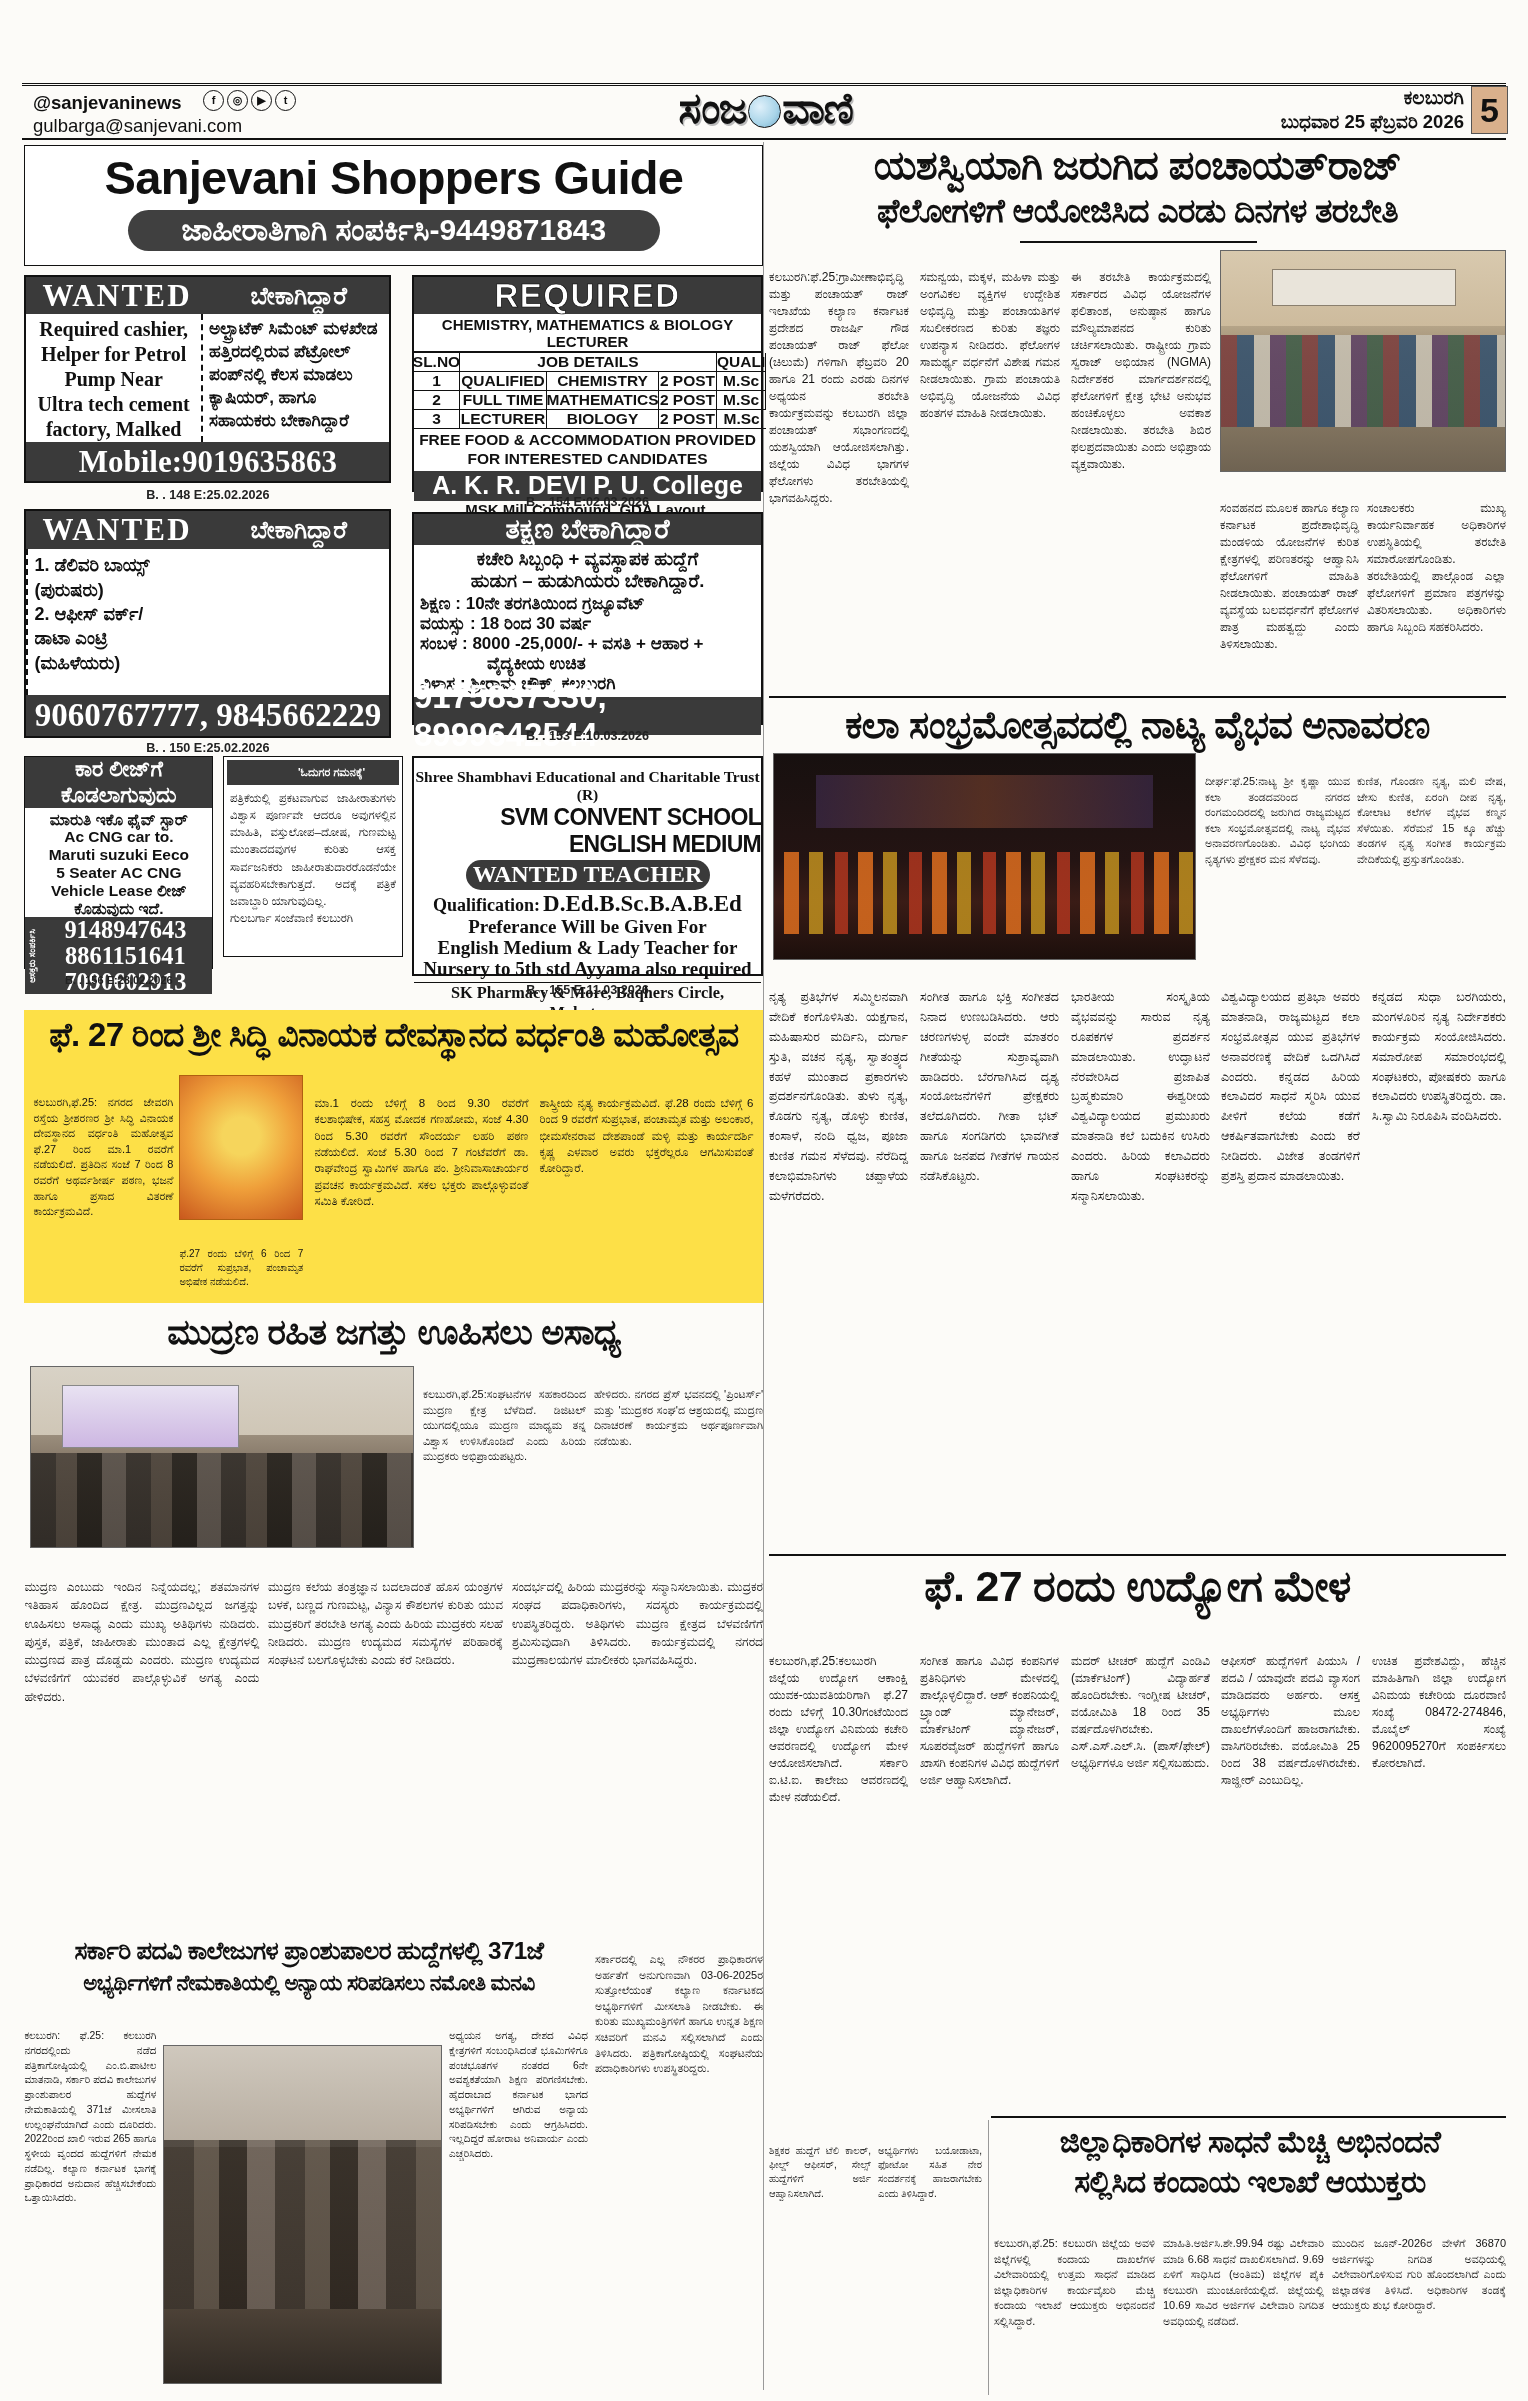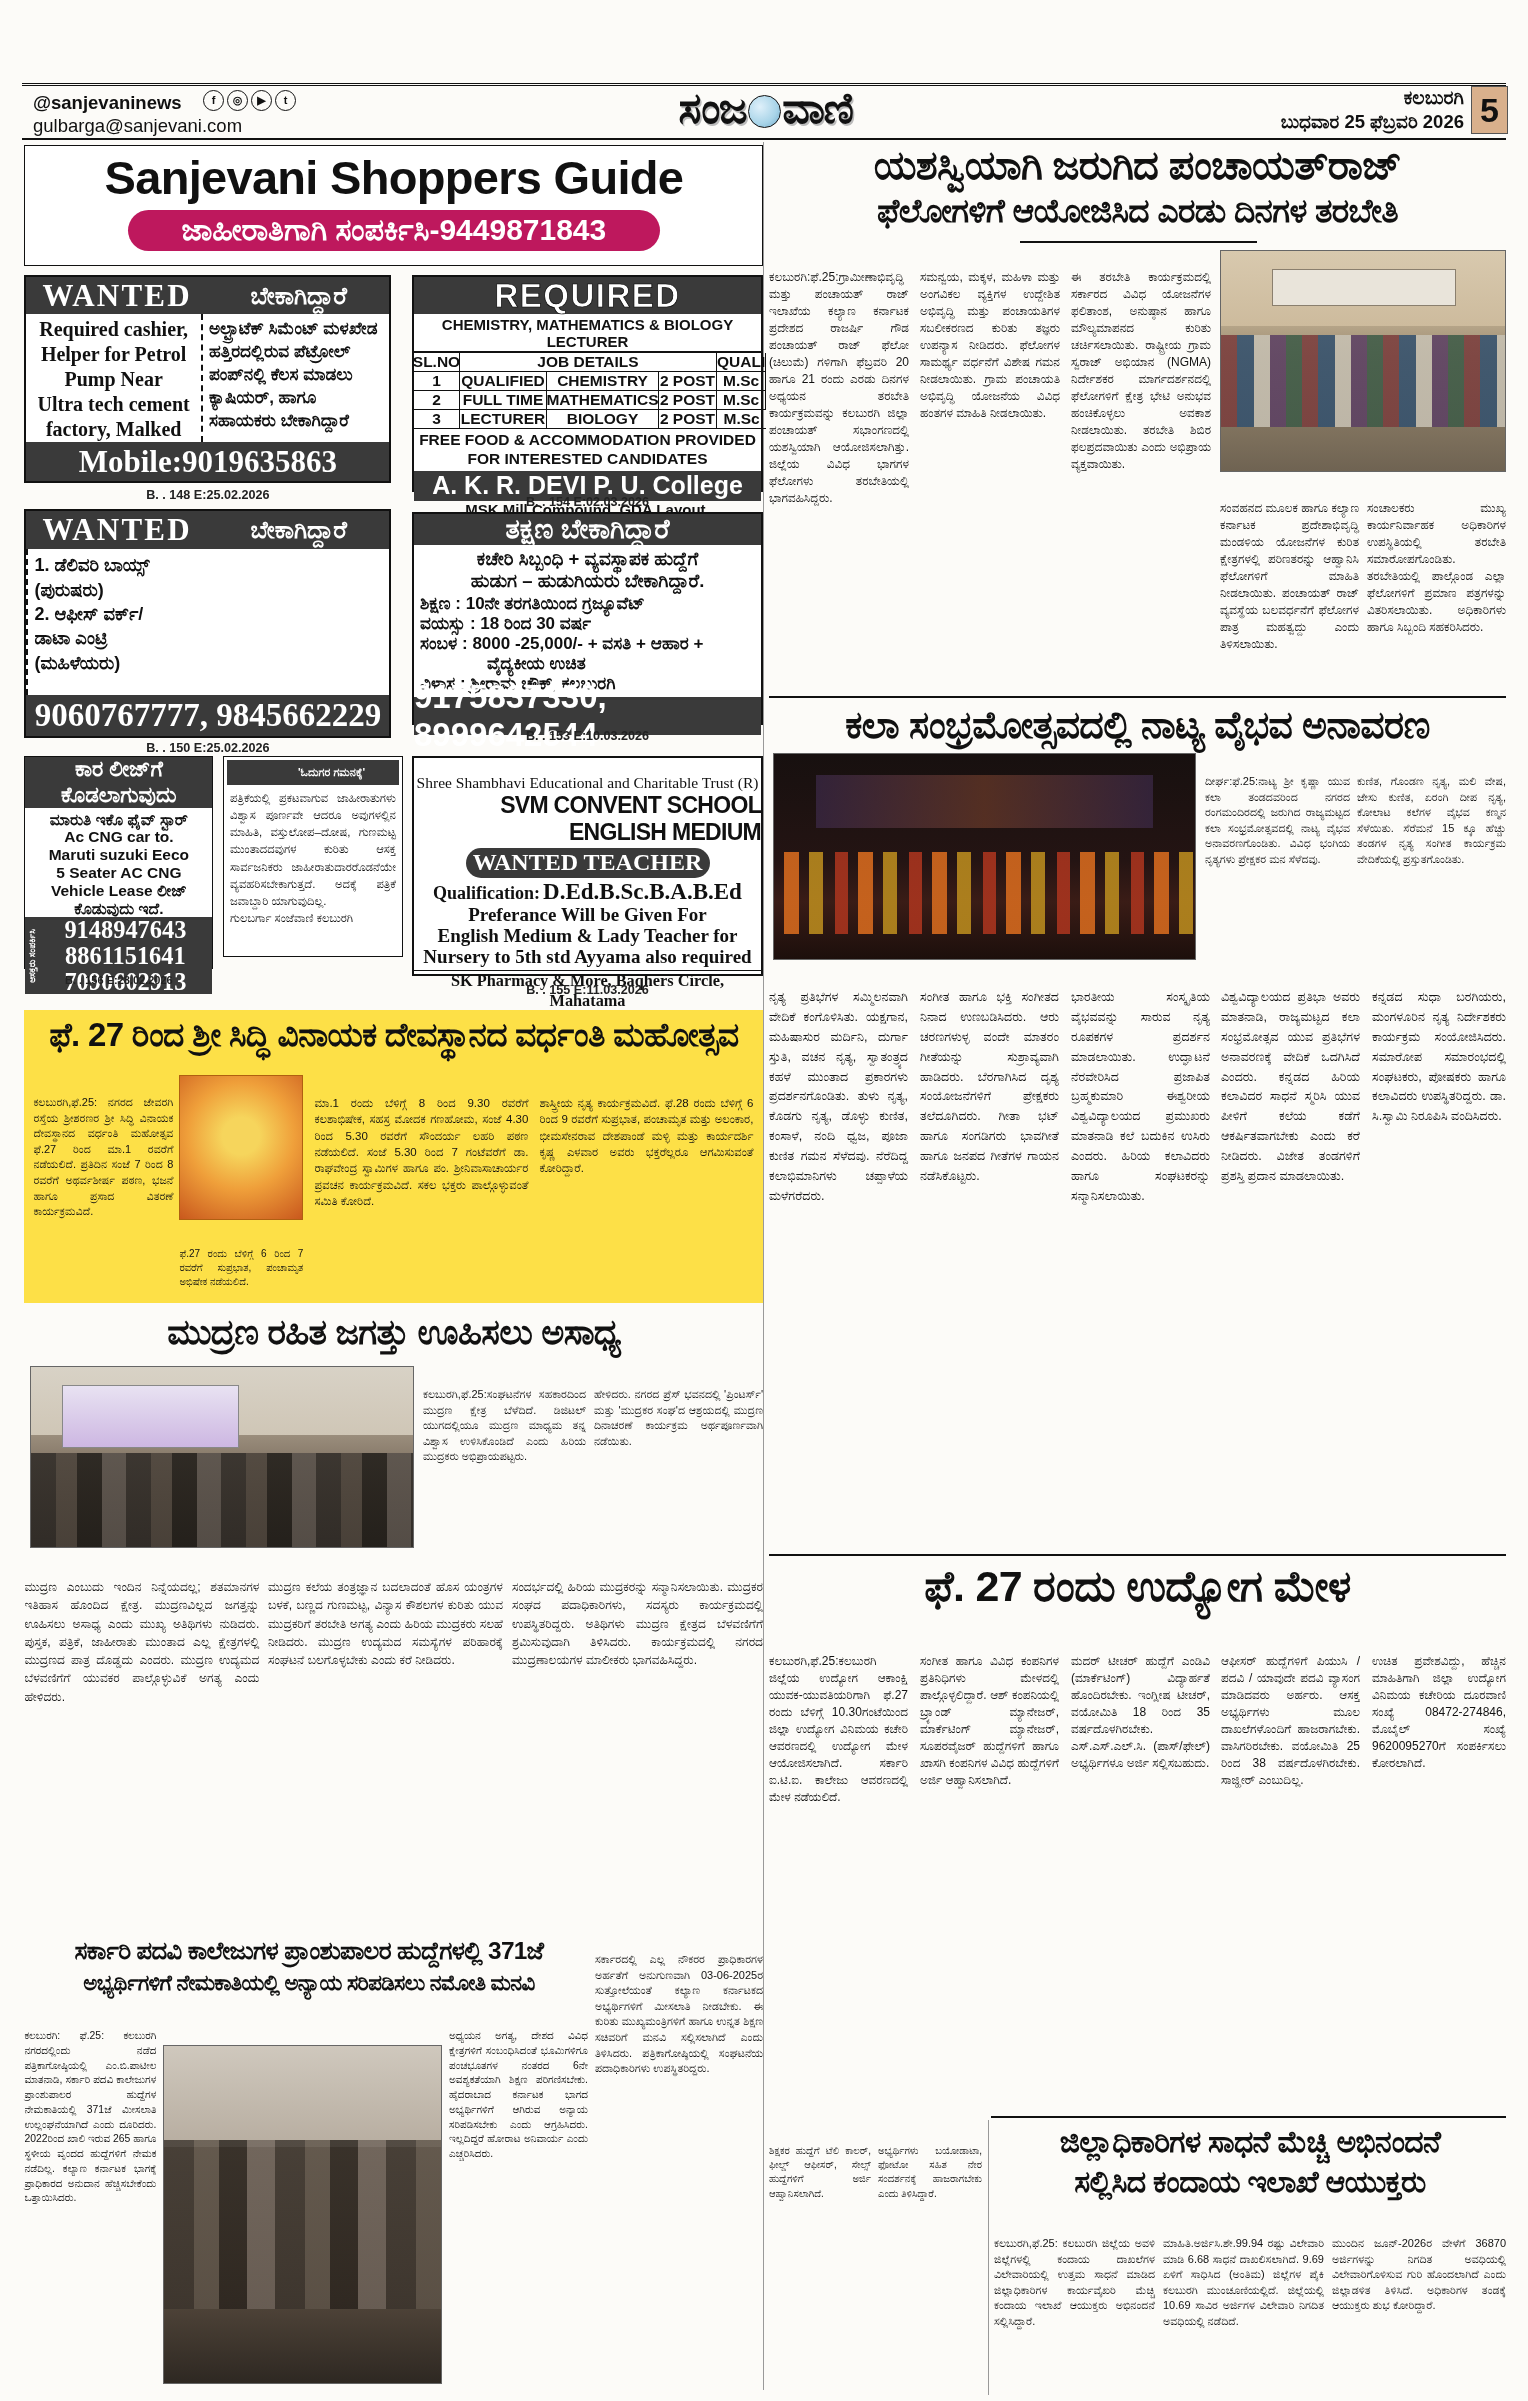--- a/index.html
+++ b/index.html
@@ -39,21 +39,21 @@
   <div class="abs" style="left:1250px;top:87px;width:214px;text-align:right;font-size:19px;font-weight:bold;">ಕಲಬುರಗಿ</div>
   <div class="abs" style="left:1176px;top:111px;width:288px;text-align:right;font-size:18.5px;font-weight:bold;">ಬುಧವಾರ 25 ಫೆಬ್ರವರಿ 2026</div>
   <div class="abs" style="left:1471px;top:86px;width:35px;height:46px;background:#d9b08c;border:0.7px solid #555;display:flex;align-items:center;justify-content:center;">
     <span style="font-size:34px;font-weight:900;">5</span>
   </div>
   <div class="abs rule" style="left:22px;top:138px;width:1484px;height:1.5px;"></div>
   <div class="abs" style="left:763px;top:142px;width:0.7px;height:2248px;background:#999;"></div>
 
   <div class="abs adbox" style="left:24.4px;top:145px;width:739px;height:121px;border-width:1.5px;">
     <div style="font-size:47px;font-weight:bold;text-align:center;margin-top:4.4px;letter-spacing:-0.7px;">Sanjevani Shoppers Guide</div>
-    <div style="margin:4.4px auto 0;width:532px;height:41px;background:#be185d;color:#fff;border-radius:22px;font-size:30px;font-weight:900;display:flex;align-items:center;justify-content:center;">ಜಾಹೀರಾತಿಗಾಗಿ ಸಂಪರ್ಕಿಸಿ-9449871843</div>
+    <div style="margin:4.4px auto 0;width:532px;height:41px;background:#404040;color:#fff;border-radius:22px;font-size:30px;font-weight:900;display:flex;align-items:center;justify-content:center;">ಜಾಹೀರಾತಿಗಾಗಿ ಸಂಪರ್ಕಿಸಿ-9449871843</div>
   </div>
 
   <div class="abs adbox" style="left:24.4px;top:275px;width:367px;height:208px;display:flex;flex-direction:column;">
     <div style="display:flex;height:38px;">
       <div class="darkbar serif" style="flex:1;font-size:31px;font-weight:bold;letter-spacing:2.2px;">WANTED</div>
       <div class="darkbar" style="flex:1;font-size:24px;font-weight:900;">ಬೇಕಾಗಿದ್ದಾರೆ</div>
     </div>
     <div style="flex:1;display:flex;">
       <div class="serif prelines" style="flex:1;font-size:20px;font-weight:bold;text-align:center;line-height:1.25;padding-top:3px;">Required cashier,
 Helper for Petrol
@@ -149,21 +149,21 @@
   </div>
   <div class="abs code-line" style="left:24.4px;top:974px;width:189px;font-size:11px;">B. . 156 E:28.02.2026</div>
 
   <div class="abs adbox" style="left:223px;top:756px;width:180px;height:201px;border-width:1.5px;">
     <div class="darkbar" style="height:25px;font-size:11px;font-weight:900;margin:3px;padding-left:37px;">'ಓದುಗರ ಗಮನಕ್ಕೆ'</div>
     <div class="prelines" style="font-size:11.5px;line-height:1.5;text-align:justify;padding:1.5px 6px;">ಪತ್ರಿಕೆಯಲ್ಲಿ ಪ್ರಕಟವಾಗುವ ಜಾಹೀರಾತುಗಳು ವಿಶ್ವಾಸ ಪೂರ್ಣವೇ ಆದರೂ ಅವುಗಳಲ್ಲಿನ ಮಾಹಿತಿ, ವಸ್ತುಲೋಪ–ದೋಷ, ಗುಣಮಟ್ಟ ಮುಂತಾದದವುಗಳ ಕುರಿತು ಆಸಕ್ತ ಸಾರ್ವಜನಿಕರು ಜಾಹೀರಾತುದಾರರೊಡನೆಯೇ ವ್ಯವಹರಿಸಬೇಕಾಗುತ್ತದೆ. ಅದಕ್ಕೆ ಪತ್ರಿಕೆ ಜವಾಬ್ದಾರಿ ಯಾಗುವುದಿಲ್ಲ.
 ಗುಲಬರ್ಗಾ ಸಂಜೆವಾಣಿ ಕಲಬುರಗಿ</div>
   </div>
 
   <div class="abs adbox" style="left:412px;top:756px;width:351px;height:220px;">
-    <div class="serif" style="font-size:15.5px;font-weight:normal;text-align:center;padding-top:16px;">Shree Shambhavi Educational and Charitable Trust (R)</div>
+    <div class="serif" style="font-size:15.5px;font-weight:bold;text-align:center;padding-top:10px;">Shree Shambhavi Educational and Charitable Trust (R)</div>
     <div style="font-size:23px;font-weight:900;text-align:right;letter-spacing:-0.7px;">SVM CONVENT SCHOOL ENGLISH MEDIUM</div>
     <div class="darkbar serif" style="width:244px;height:30px;margin:1.5px auto;border-radius:16.3px;font-size:24px;font-weight:bold;">WANTED TEACHER</div>
     <div class="serif" style="text-align:center;">
       <span style="font-size:18px;font-weight:bold;">Qualification:</span>
       <span style="font-size:23px;font-weight:bold;">D.Ed.B.Sc.B.A.B.Ed</span>
     </div>
     <div class="serif" style="font-size:19px;font-weight:bold;text-align:center;line-height:1.1;">Preferance Will be Given For</div>
     <div class="serif" style="font-size:19px;font-weight:bold;text-align:center;line-height:1.1;">English Medium &amp; Lady Teacher for</div>
     <div class="serif" style="font-size:19px;font-weight:bold;text-align:center;line-height:1.1;border-bottom:1.5px solid #111;padding-bottom:2.2px;">Nursery to 5th std Ayyama also required</div>
     <div class="serif" style="font-size:16.3px;font-weight:bold;text-align:center;">SK Pharmacy &amp; More, Baqhers Circle, Mahatama</div>

